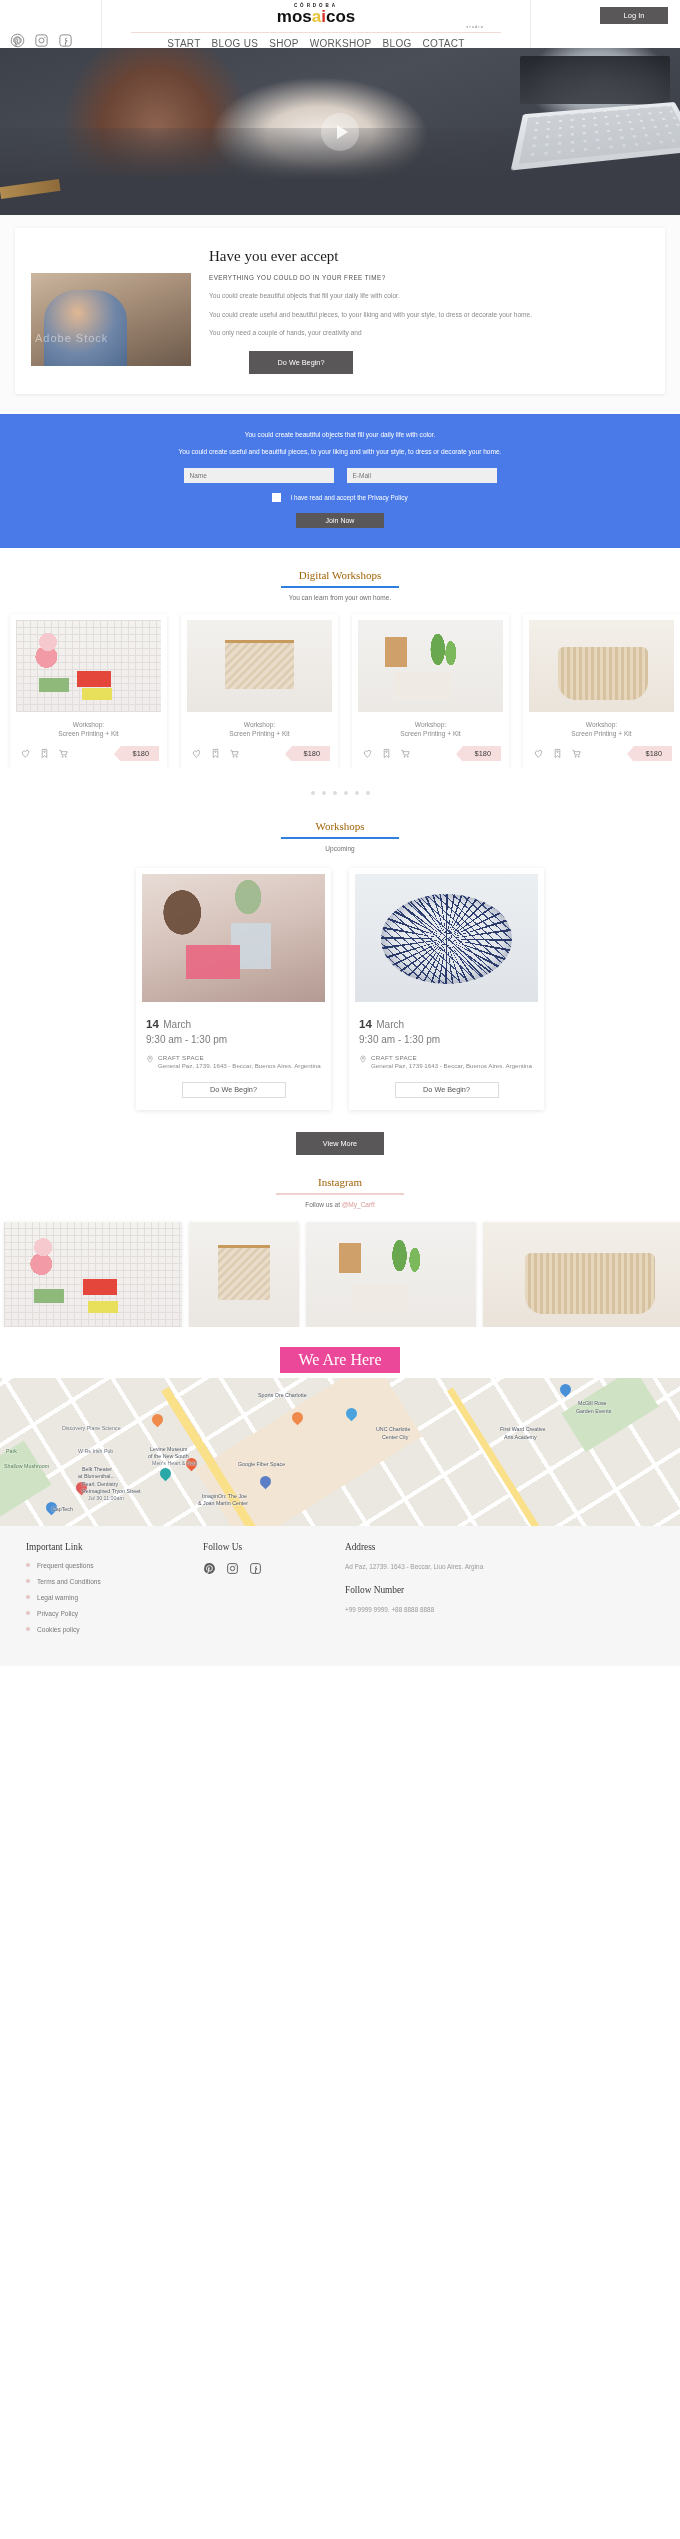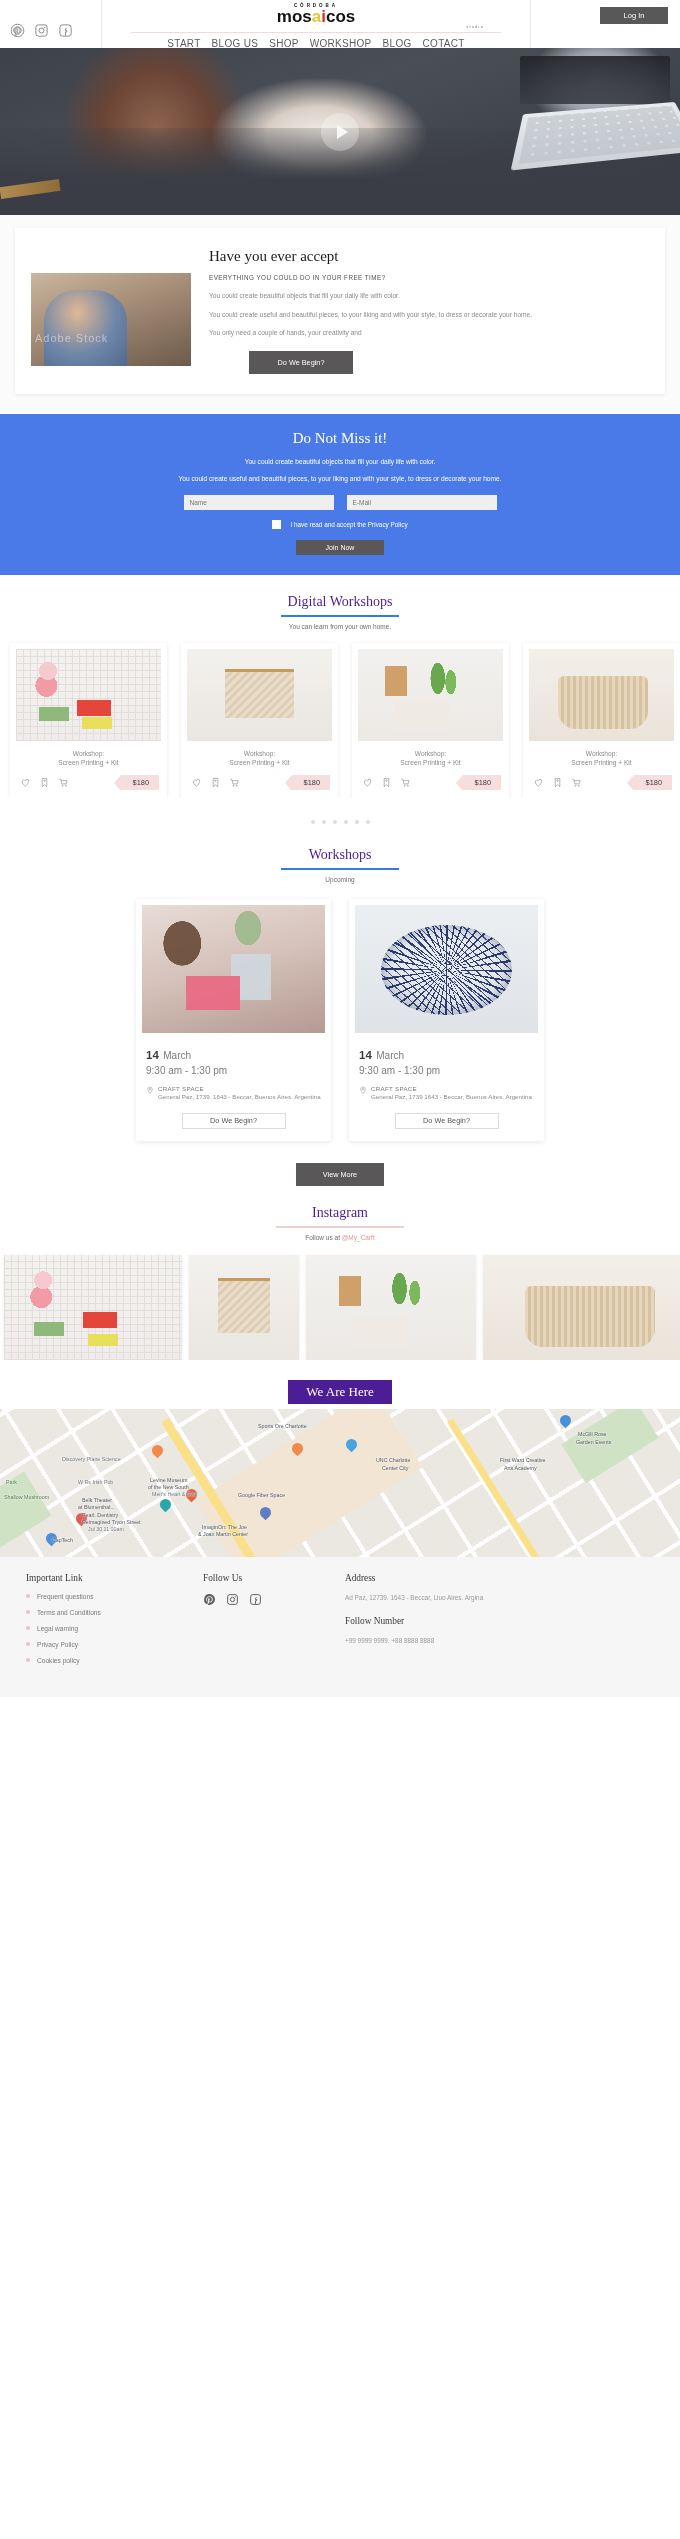--- a/index.html
+++ b/index.html
@@ -9,21 +9,21 @@
     font-family: "Liberation Sans", sans-serif;
   }
   body { width: 680px; overflow-x: hidden; }
 
   .serif { font-family: "Liberation Serif", serif; }
 
   
   .header {
     height: 48px;
     display: flex;
-    align-items: flex-start;
+    align-items: flex-end;
     position: relative;
     background: #fff;
     padding-top: 17px;
   }
   .hdr-social {
     display: flex;
     gap: 9px;
     align-items: center;
     padding-left: 10px;
     padding-top: 6px;
@@ -226,21 +226,21 @@
   .cta-check { display:flex; align-items:center; justify-content:center; gap:9px; margin-top: 10px; }
   .cta-check .box { width: 9px; height: 9px; background:#fff; cursor:pointer; }
   .cta-check span { font-size: 6.4px; }
   .cta-join { margin: 11px auto 0; width: 88px; height: 15px; background:#595757;
     border:none; color:#fff; font-size:7px; cursor:pointer; }
 
   
   .sec-head { text-align:center; padding-top: 17px; }
   .sec-head h2 {
     font-family:"Liberation Serif", serif;
-    font-size: 14px; font-weight: normal; color:#4c1d95; display:inline-block;
+    font-size: 11px; font-weight: normal; color:#a16207; display:inline-block;
     padding-bottom: 3px;
   }
   .sec-rule { width: 118px; height: 2px; background:#2f7fe0; margin: 2px auto 0; }
   .sec-rule.pink { background:#f0cfcf; width: 128px; }
   .sec-sub { font-size: 6.5px; color:#6e6e6e; margin-top: 6px; }
   .sec-sub .pinklink { color:#d89a9a; }
 
   
   .cards {
     display: flex; gap: 14px; padding: 13px 10px 0 10px;
@@ -350,22 +350,22 @@
   .insta { display:flex; gap:7px; padding: 14px 4px 0; overflow:hidden; }
   .insta .tile { flex:0 0 1; height: 105px; box-shadow:0 1px 4px rgba(0,0,0,.08); position:relative; overflow:hidden; }
   .insta .tile:nth-child(1){ flex:0 0 178px; }
   .insta .tile:nth-child(2){ flex:0 0 110px; }
   .insta .tile:nth-child(3){ flex:0 0 170px; }
   .insta .tile:nth-child(4){ flex:0 0 210px; }
 
   
   .map-head { text-align:center; padding-top: 20px; }
   .map-badge {
-    display:inline-block; background:#4c1d95; color:#fff;
-    font-family:"Liberation Serif", serif; font-size: 13px;
+    display:inline-block; background:#ec4899; color:#fff;
+    font-family:"Liberation Serif", serif; font-size: 16px;
     padding: 4px 18px;
   }
   .map {
     height: 148px; margin-top: 5px; position:relative; overflow:hidden;
     background: #e9e6df;
   }
   .map-grid {
     position:absolute; inset:-30%;
     background:
       repeating-linear-gradient(58deg, #ffffff 0 4px, transparent 4px 46px),
@@ -468,21 +468,20 @@
       <div class="intro-p">You could create useful and beautiful pieces, to your liking and with your style, to dress or decorate your home.</div>
       <div class="intro-p">You only need a couple of hands, your creativity and</div>
       <div class="intro-btn-row">
         <button class="btn-dark">Do We Begin?</button>
       </div>
     </div>
   </div>
 </div>
 
 <div class="cta">
-  <h2 class="serif">Do Not Miss it!</h2>
   <p>You could create beautiful objects that fill your daily life with color.</p>
   <p>You could create useful and beautiful pieces, to your liking and with your style, to dress or decorate your home.</p>
   <div class="cta-form">
     <input type="text" placeholder="Name" style="">
     <input type="text" placeholder="E-Mail" style="">
   </div>
   <div class="cta-check">
     <div class="box"></div>
     <span>I have read and accept the Privacy Policy</span>
   </div>

